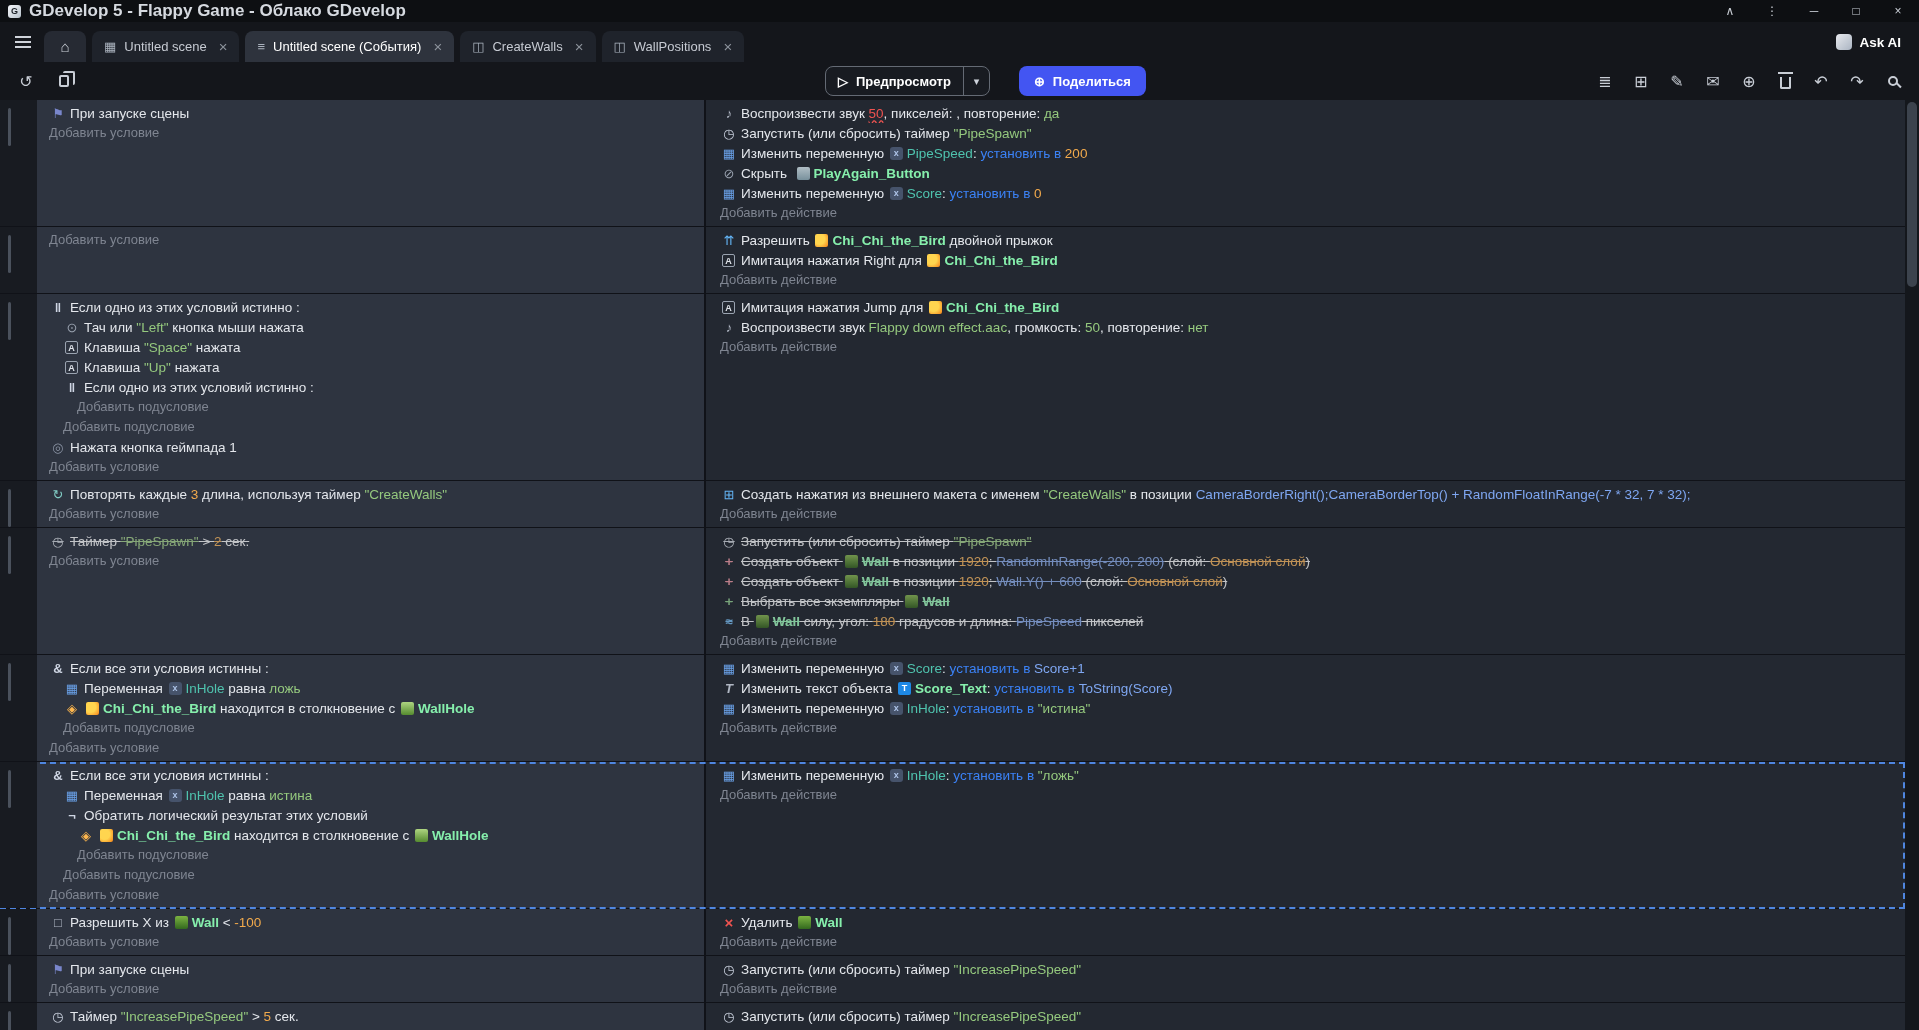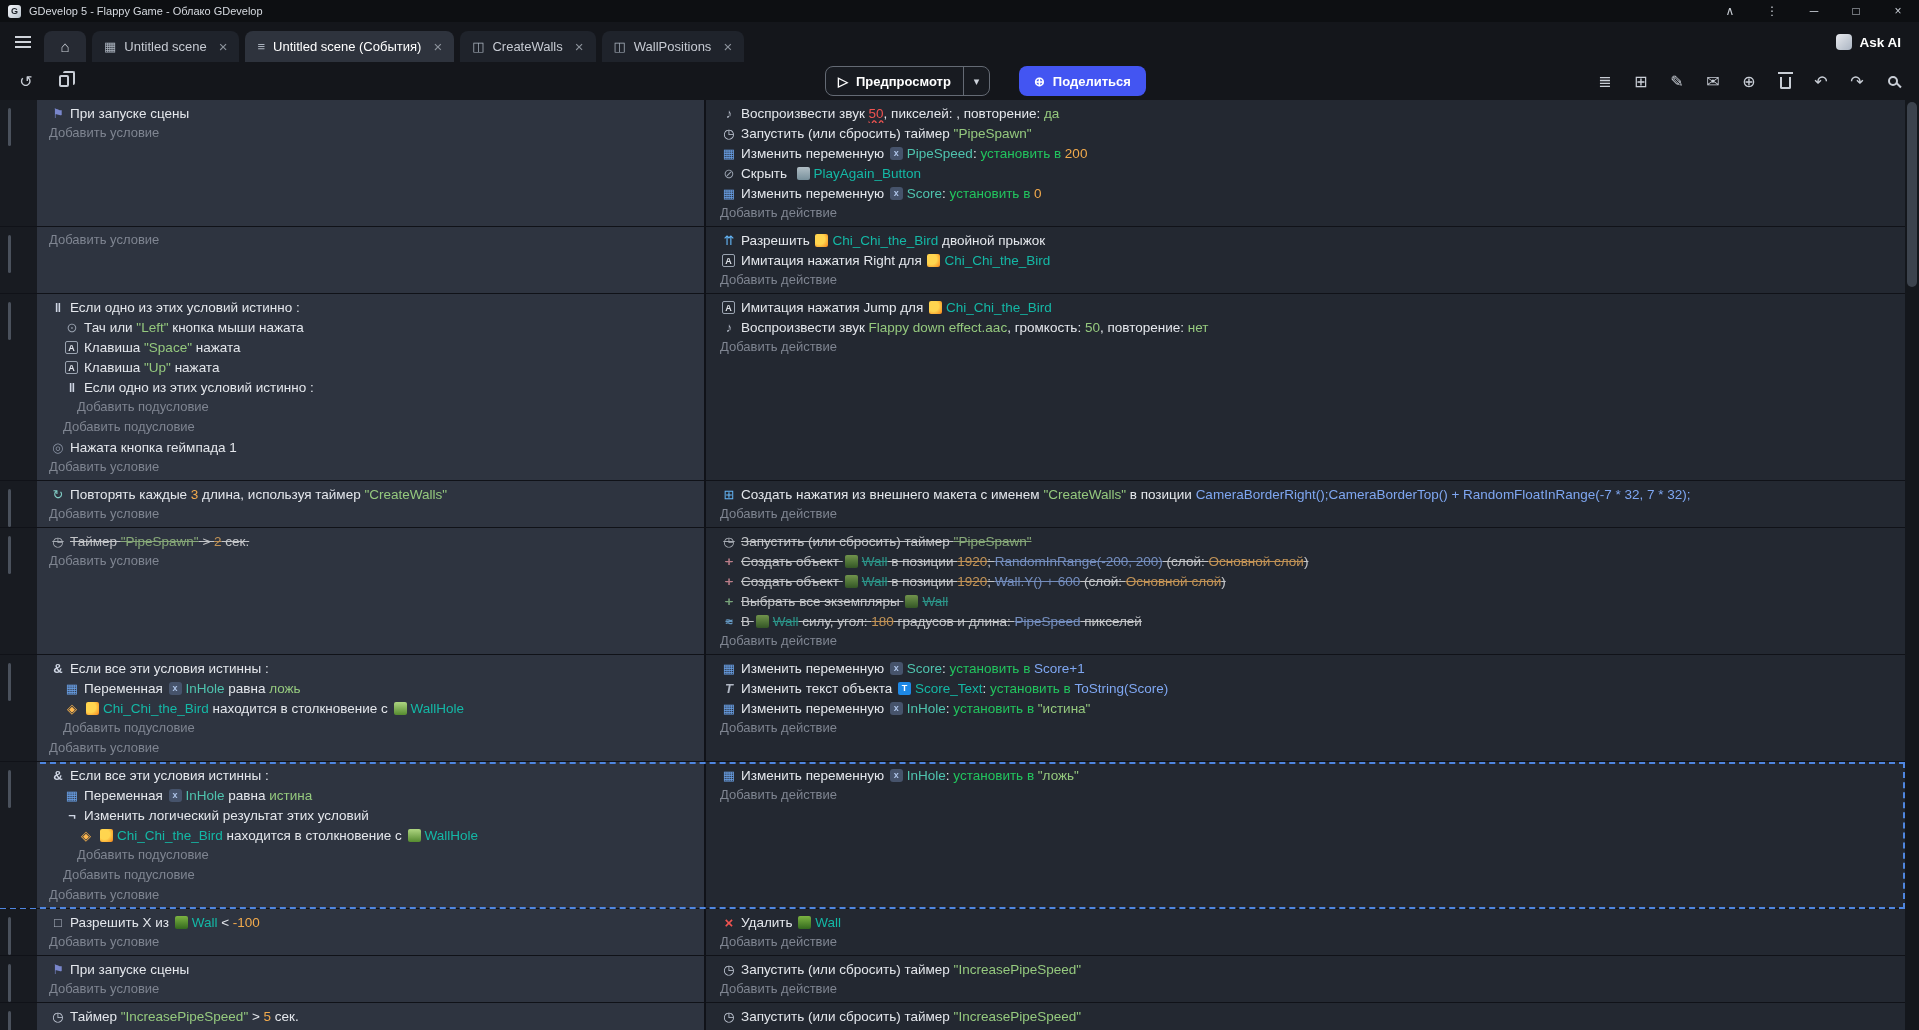--- a/index.html
+++ b/index.html
@@ -3,21 +3,21 @@
 <meta charset="utf-8">
 <style>
   * { box-sizing: border-box; margin: 0; padding: 0; }
   html,body { width:1919px; height:1030px; overflow:hidden; background:#15181d;
     font-family:"Liberation Sans", sans-serif; -webkit-font-smoothing:antialiased; }
 
   
   .titlebar { height:22px; background:#0d0f12; display:flex; align-items:center; padding-left:8px; gap:8px; }
   .applogo { width:13px; height:13px; border-radius:3px; background:linear-gradient(135deg,#f5f7fa,#b9c3cc);
     color:#1b2026; font:bold 9px/13px "Liberation Sans",sans-serif; text-align:center; }
-  .apptitle { color:#d6dae0; font-size:11px; }
+  .apptitle { color:#d6dae0; font-size:17px;font-weight:bold; }
   .wincontrols { margin-left:auto; display:flex; }
   .winbtn { width:42px; height:22px; display:flex; align-items:center; justify-content:center;
     color:#c8cdd4; font-size:12px; }
 
   
   .tabbar { height:40px; background:#14161b; display:flex; align-items:flex-end; padding:0 8px; gap:6px; }
   .burger { width:30px; height:30px; margin-bottom:5px; display:flex; align-items:center; justify-content:center; border-radius:4px; }
   .burger-shape { width:16px; height:12px; border-top:2px solid #cfd3da; border-bottom:2px solid #cfd3da; position:relative; }
   .burger-shape::after { content:""; position:absolute; top:3px; left:0; right:0; height:2px; background:#cfd3da; }
   .hometab { width:42px; height:31px; background:#262a33; border-radius:8px 8px 0 0; display:flex;
@@ -71,22 +71,22 @@
   .ic-gamepad{color:#8a93a3} .ic-or,.ic-and,.ic-not{color:#cfd6e4;font-weight:bold}
   .ic-touch{color:#9aa3b0} .ic-repeat{color:#80cbc4} .ic-layout{color:#64b5f6}
   .ic-create{color:#ef8fa0;font-weight:bold} .ic-pick{color:#81c784;font-weight:bold}
   .ic-force{color:#64b5f6;font-weight:bold} .ic-collision{color:#ffb74d}
   .ic-textobj{color:#b0b7c3;font-style:italic;font-weight:bold} .ic-position{color:#b0b7c3}
   .ic-del{color:#ef5350;font-weight:bold;font-size:15px}
   .ic.ic-key { width:13px; min-width:13px; height:13px; border:1px solid #9aa3b0; border-radius:2px;
     font:bold 9px/12px "Liberation Sans",sans-serif; color:#dfe3e9; margin:0 6px 0 2px; }
 
   .seg { white-space:pre; }
-  .c-plain{color:#e4e7ec} .c-obj{color:#14b8a6;font-weight:normal} .c-var{color:#4fc3ae}
-  .c-str{color:#95c97e} .c-num{color:#f2aa4c} .c-expr{color:#7fa7f2} .c-op{color:#22c55e}
+  .c-plain{color:#e4e7ec} .c-obj{color:#86efac;font-weight:bold} .c-var{color:#4fc3ae}
+  .c-str{color:#95c97e} .c-num{color:#f2aa4c} .c-expr{color:#7fa7f2} .c-op{color:#3b82f6}
   .c-err{color:#ef5350; text-decoration:underline wavy #ef5350; text-underline-offset:2px;}
 
   .th { display:inline-block; width:13px; height:13px; border-radius:2px; margin:0 4px 0 2px; flex:0 0 auto; }
   .th-bird{background:radial-gradient(circle at 35% 40%, #ffd54f 0 45%, #f57f17 100%)}
   .th-wall{background:linear-gradient(#7cb342,#33691e)}
   .th-hole{background:linear-gradient(#aed581,#558b2f)}
   .th-text{background:#1e88e5; color:#fff; font:bold 9px/13px "Liberation Sans",sans-serif; text-align:center;}
   .th-text::after{content:"T";}
   .th-button{background:linear-gradient(#b0bec5,#78909c)}
   .vchip { display:inline-block; width:13px; height:13px; border-radius:3px; background:#46536b;
@@ -482,21 +482,21 @@
         <div class="line" style="padding-left: 18px;">
           <span class="ic ic-variable">▦</span>
           <span class="seg c-plain">Переменная </span>
           <span class="vchip">x</span>
           <span class="seg c-var">InHole</span>
           <span class="seg c-plain"> равна </span>
           <span class="seg c-str">истина</span>
         </div>
         <div class="line" style="padding-left: 18px;">
           <span class="ic ic-not">¬</span>
-          <span class="seg c-plain">Изменить логический результат этих условий</span>
+          <span class="seg c-plain">Обратить логический результат этих условий</span>
         </div>
         <div class="line" style="padding-left: 32px;">
           <span class="ic ic-collision">◈</span>
           <span class="th th-bird"></span>
           <span class="seg c-obj">Chi_Chi_the_Bird</span>
           <span class="seg c-plain"> находится в столкновение с </span>
           <span class="th th-hole"></span>
           <span class="seg c-obj">WallHole</span>
         </div>
         <div class="add-line" style="padding-left: 32px;">Добавить подусловие</div>

